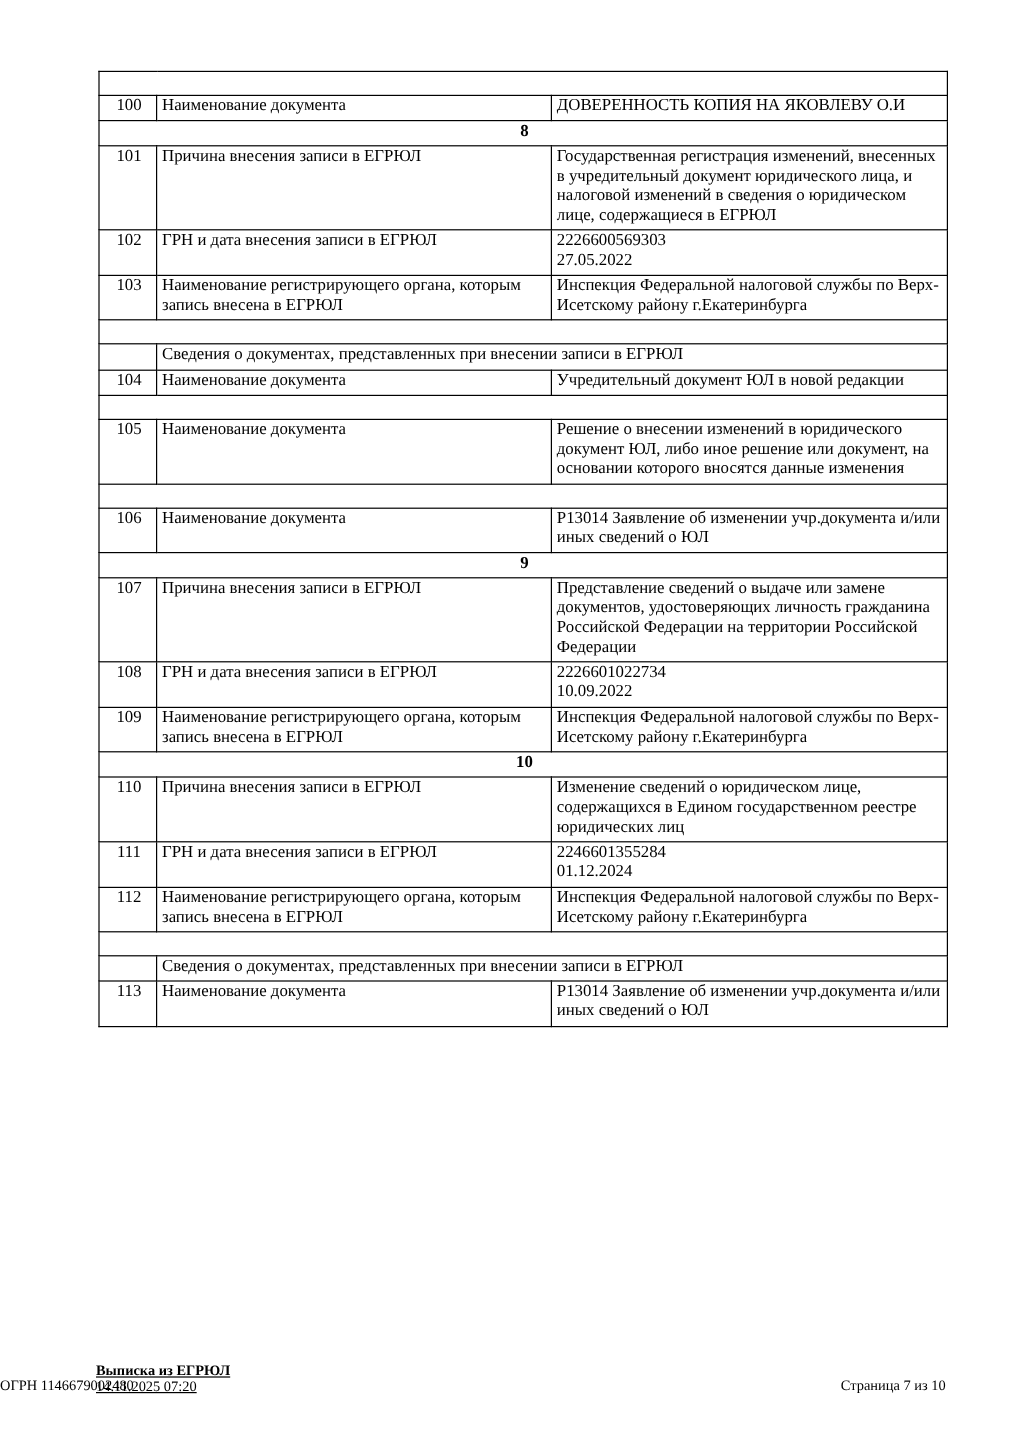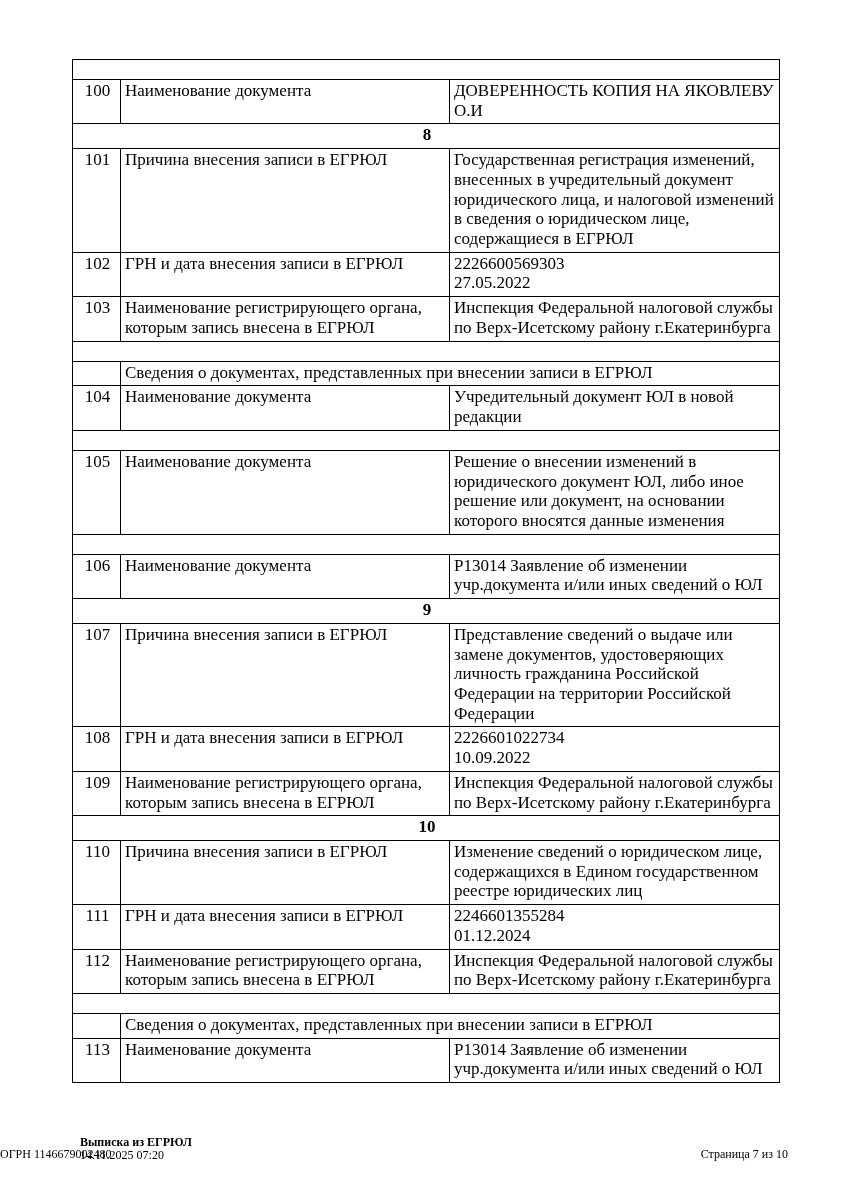--- a/index.html
+++ b/index.html
@@ -12,26 +12,26 @@
     position: relative;
     width: 848px;
     height: 1200px;
     background: #ffffff;
     color: #000000;
     font-family: "Liberation Serif", "DejaVu Serif", serif;
     overflow: hidden;
   }
   table.doc {
     position: absolute;
-    left: 72px;
+    left: 82px;
     top: 59px;
     width: 707px;
     border-collapse: collapse;
     table-layout: fixed;
-    font-size: 17px;
+    font-size: 14px;
     line-height: 1.16;
   }
   table.doc td {
     border: 1.5px solid #000000;
     vertical-align: top;
     padding: 1px 2px 3px 4px;
     word-wrap: break-word;
   }
   td.num {
     text-align: center;
@@ -59,20 +59,21 @@
     top: 1136px;
     left: 0;
     width: 848px;
     font-size: 12px;
     line-height: 1.12;
   }
   .footer-left {
     position: absolute;
     left: 80px;
     top: 0;
+    text-decoration: underline;
   }
   .footer-left .doc-type {
     font-weight: bold;
   }
   .footer-center {
     position: absolute;
     left: 0;
     top: 12px;
     width: 836px;
   }

